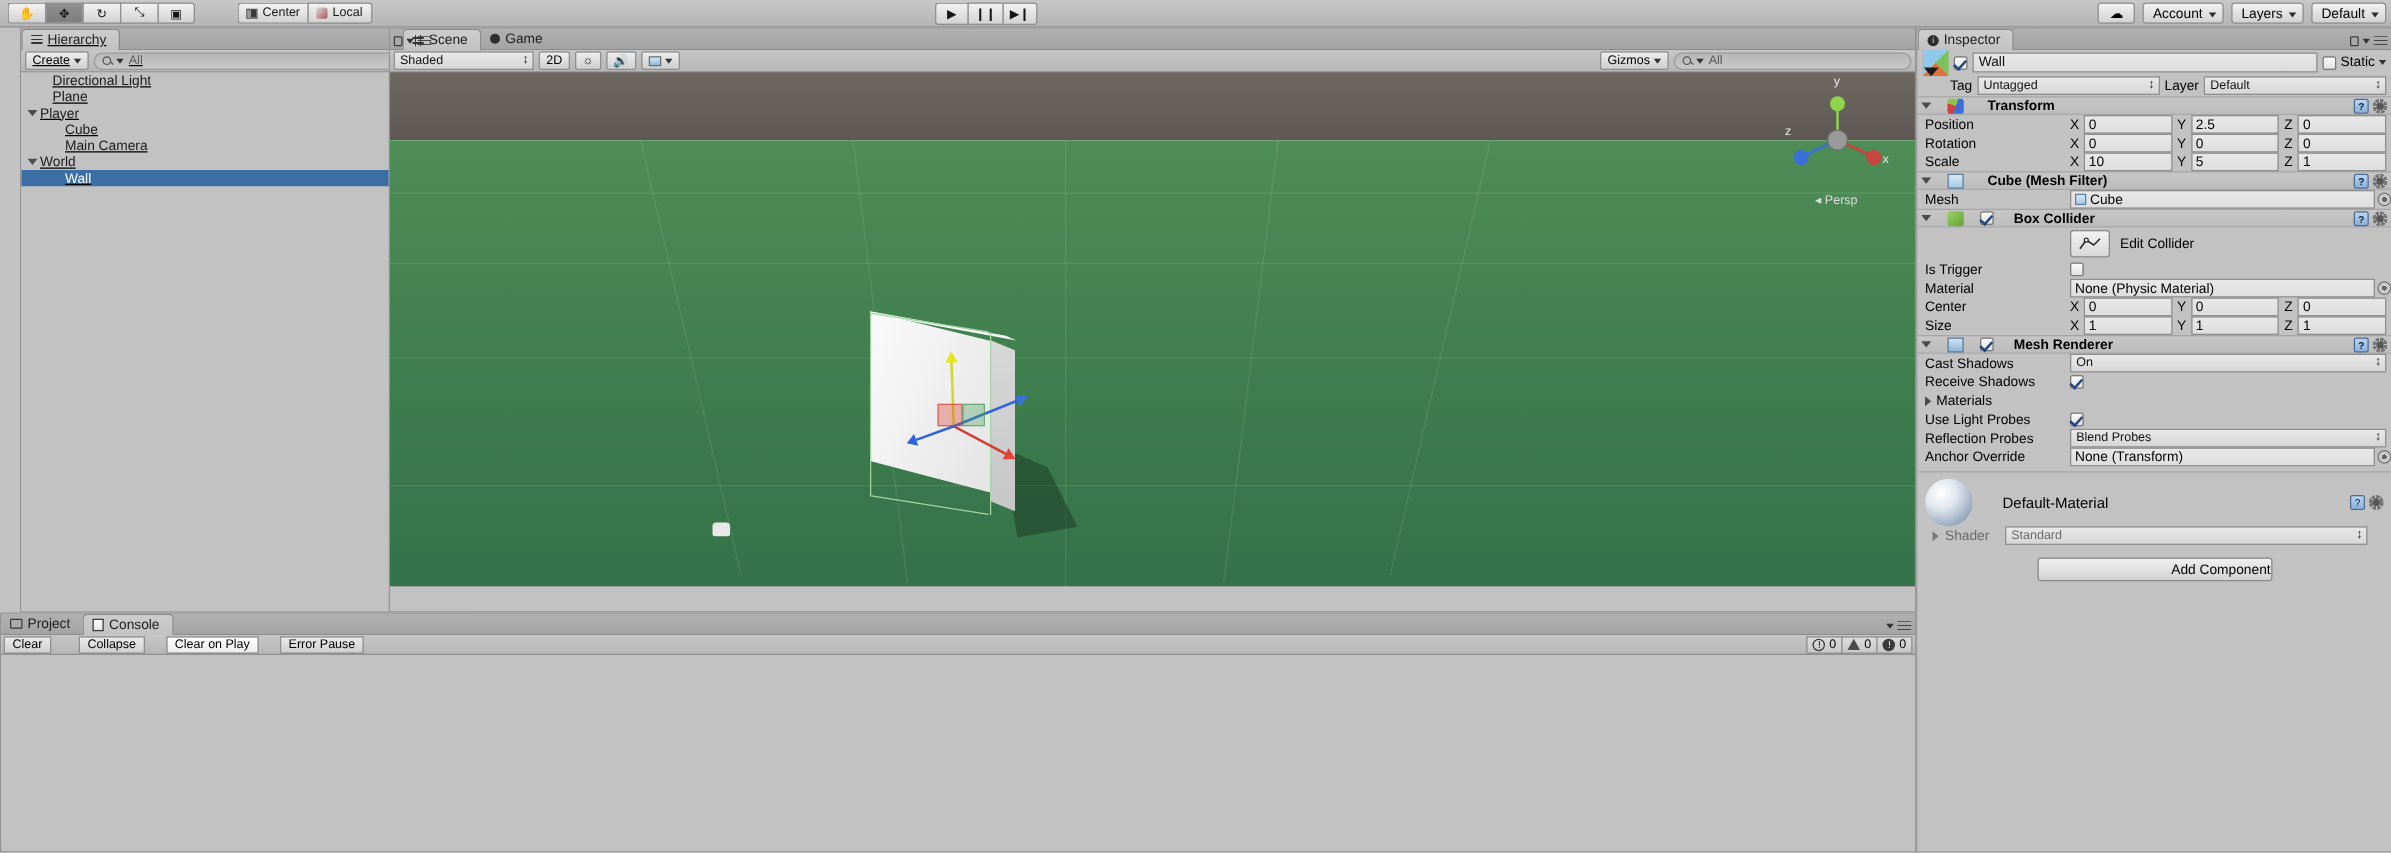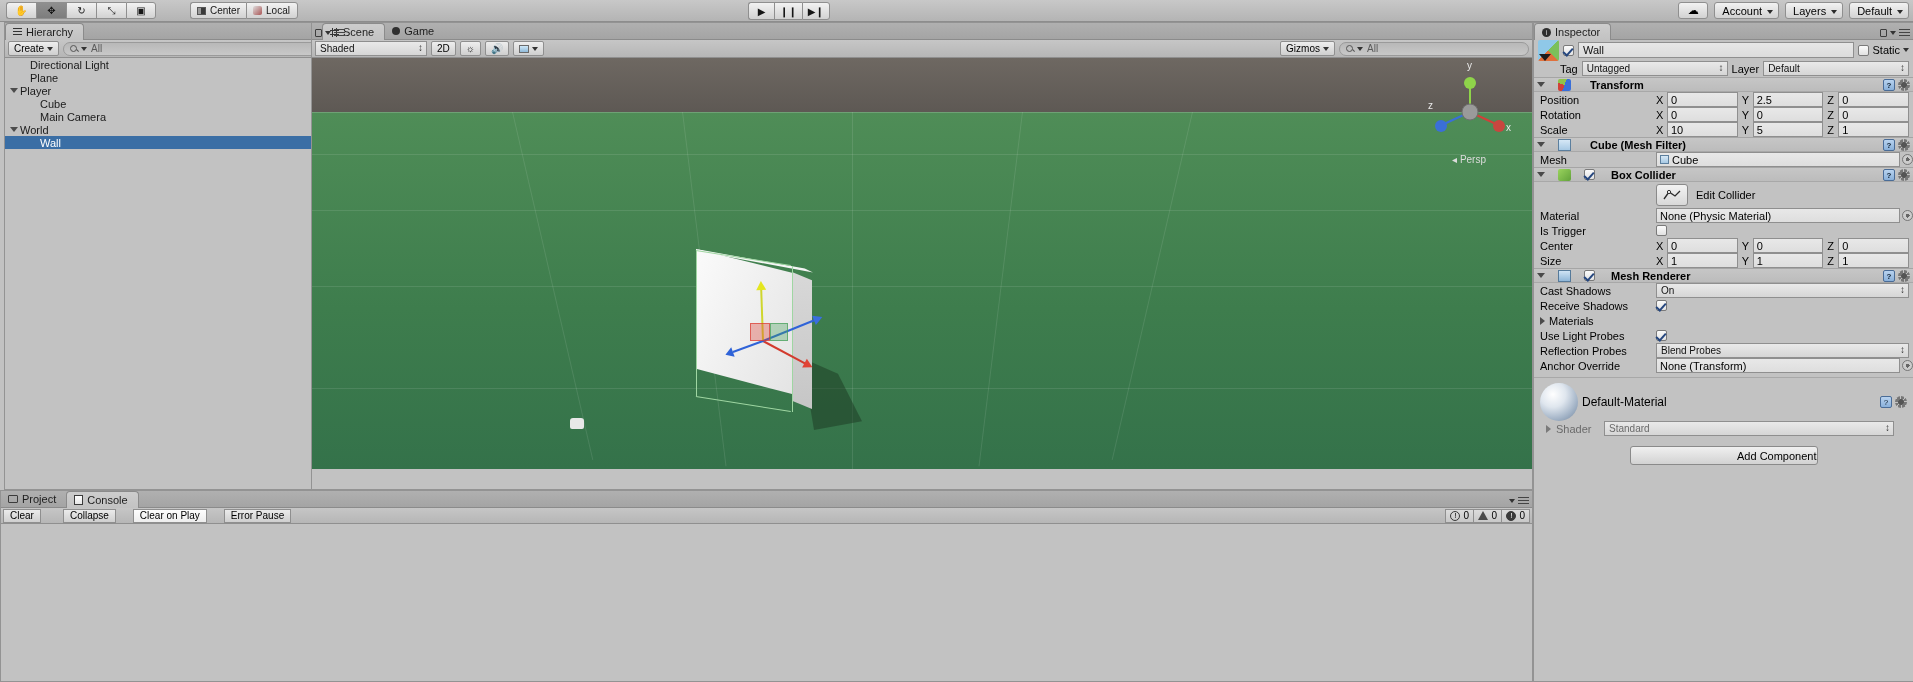--- a/index.html
+++ b/index.html
@@ -83,21 +83,21 @@
   .searchbox {
     height:14px; flex:1; border:1px solid #9a9a9a; border-radius:7px;
     background:linear-gradient(#b8b8b8,#c8c8c8);
     display:flex; align-items:center; padding:0 6px; gap:4px; color:#5a5a5a; font-size:10px;
     min-width:40px;
   }
   .magnifier { width:7px;height:7px;border:1.2px solid #555;border-radius:50%;position:relative;display:inline-block; }
   .magnifier:after { content:"";position:absolute;width:3px;height:1.2px;background:#555;right:-3px;bottom:0;transform:rotate(45deg); }
 
   
-  #hierarchy { left:4px; top:22px; width:358px; height:468px; }
+  #hierarchy { left:16px; top:22px; width:358px; height:468px;text-decoration:underline; }
   .hlist { background:#c2c2c2; height:431px; overflow:hidden; }
   .hrow { height:13px; display:flex; align-items:center; font-size:11px; padding-left:4px; color:#1a1a1a; }
   .hrow.selected { background:#3a6ea5; color:#fff; }
   .foldarrow {
     width:9px; height:13px; display:flex; align-items:center; justify-content:center; flex:0 0 9px;
   }
   .foldarrow i { width:0;height:0;border-left:4px solid transparent;border-right:4px solid transparent;border-top:5px solid #4c4c4c;display:block; }
   .hrow .lbl { padding-left:2px; }
 
   
@@ -588,31 +588,31 @@
           <span class="editcollider">
             <svg width="18" height="12" viewBox="0 0 18 12">
               <polyline points="1,10 6,3 12,7 17,2" fill="none" stroke="#2a2a2a" stroke-width="1.3"></polyline>
               <circle cx="6" cy="3" r="1.6" fill="#fff" stroke="#2a2a2a"></circle>
             </svg>
           </span>
           <span>Edit Collider</span>
         </span>
       </div>
       <div class="prop">
+        <span class="pname">Is Trigger</span>
+        <span class="chk"></span>
+      </div>
+      <div class="prop">
         <span class="pname">Material</span>
         <span class="objfield">
           <span class="wide">
               <span>None (Physic Material)</span>
             </span>
           <span class="dot"></span>
         </span>
-      </div>
-      <div class="prop">
-        <span class="pname">Is Trigger</span>
-        <span class="chk"></span>
       </div>
       <div class="prop">
         <span class="pname">Center</span>
         <span class="vec">
           <span class="ax">X</span>
             <span class="numf">0</span>
           <span class="ax">Y</span>
             <span class="numf">0</span>
           <span class="ax">Z</span>
             <span class="numf">0</span>
@@ -668,21 +668,21 @@
         <span class="pname">Anchor Override</span>
         <span class="objfield">
           <span class="wide">
               <span>None (Transform)</span>
             </span>
           <span class="dot"></span>
         </span>
       </div>
 
       <div style="height:6px;border-top:1px solid #a8a8a8;margin-top:4px;"></div>
-      <div style="display:flex;align-items:center;gap:4px;padding:0 6px;">
+      <div style="display:flex;align-items:center;gap:24px;padding:0 6px;">
         <div class="matpreview"></div>
         <div style="font-size:12px;">Default-Material</div>
         <div class="hdr-right">
             <span class="helpicon">?</span>
             <span class="gear"></span>
           </div>
       </div>
       <div class="prop" style="padding-left:12px;color:#6b6b6b;">
         <span class="tri closed" style="margin-right:5px;opacity:.6;"></span>
         <span style="width:48px;">Shader</span>

